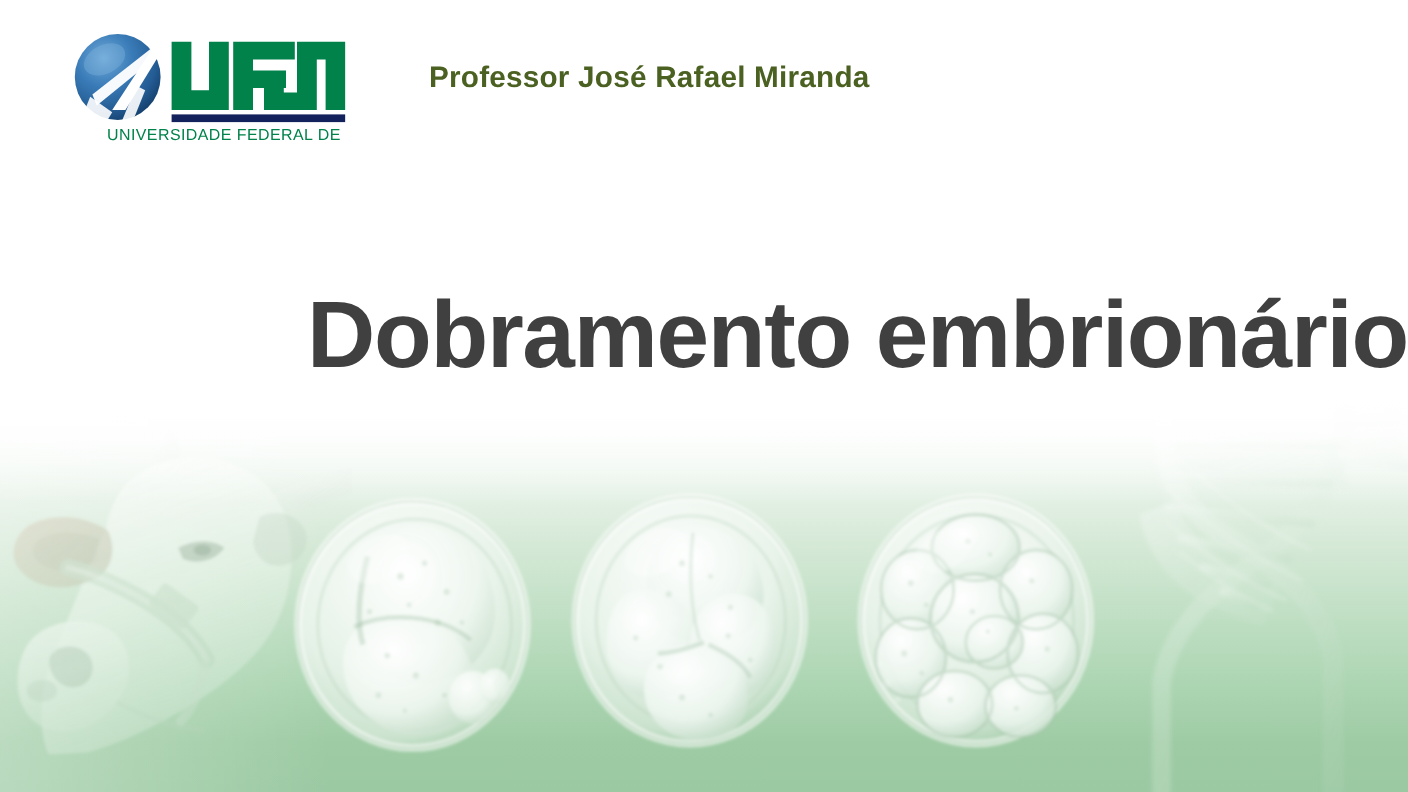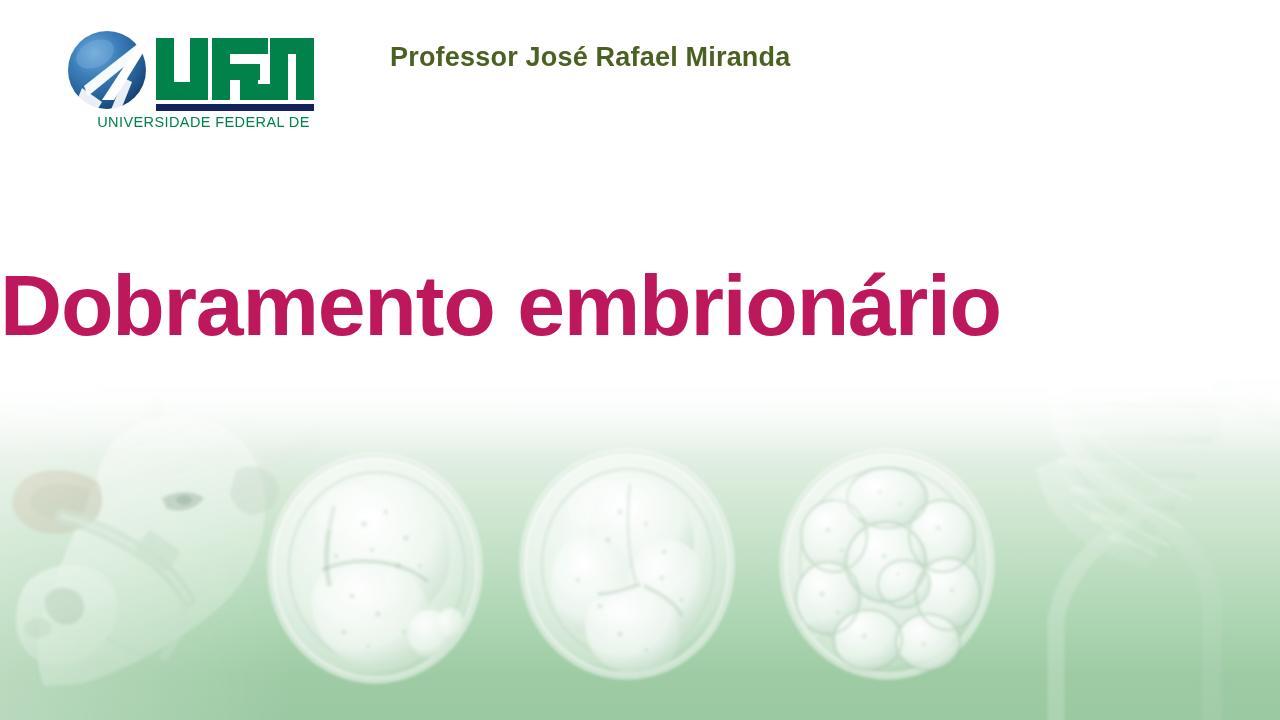--- a/index.html
+++ b/index.html
@@ -92,39 +92,39 @@
     width: 252px;
     height: 106px;
     z-index: 60;
   }
   .logo svg { display: block; }
 
   
   .professor-line {
     position: absolute;
     left: 390px;
-    top: 42px;
+    top: 55px;
     z-index: 60;
     font-size: 27px;
     font-weight: bold;
     letter-spacing: 0.2px;
     color: #4b6122;
     white-space: nowrap;
   }
   .main-title {
     position: absolute;
     left: 0;
     top: 262px;
     width: 1280px;
-    text-align: left;
+    text-align: right;
     z-index: 60;
     font-size: 86px;
     line-height: 1.0;
     font-weight: bold;
-    color: #be185d;
+    color: #404040;
     letter-spacing: -1.2px;
     white-space: nowrap;
   }
 </style>
 </head>
 <body>
 
 <div id="slide">
 
   <div class="bg-photo">

